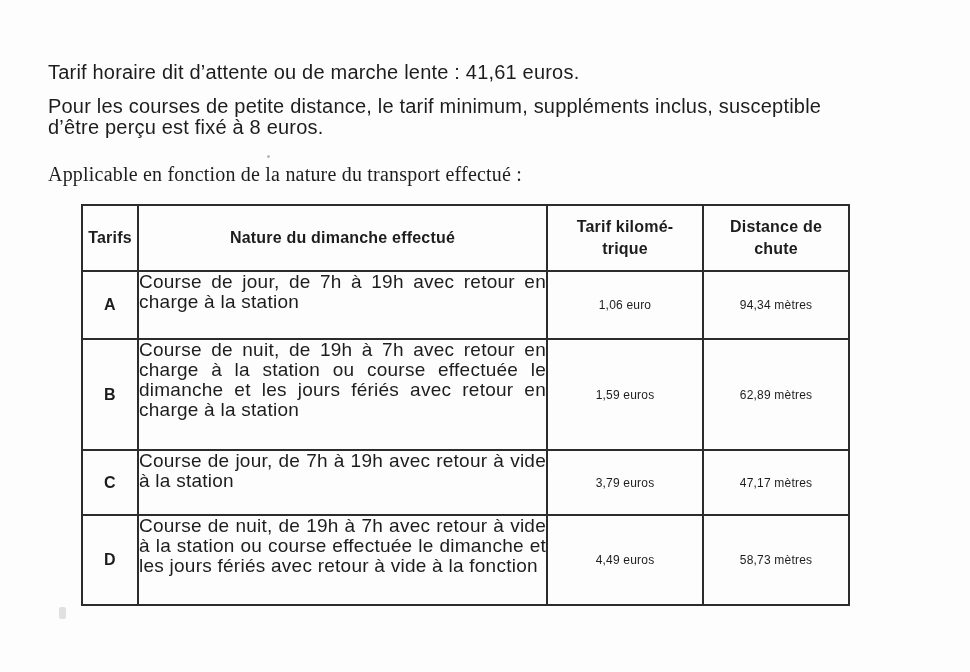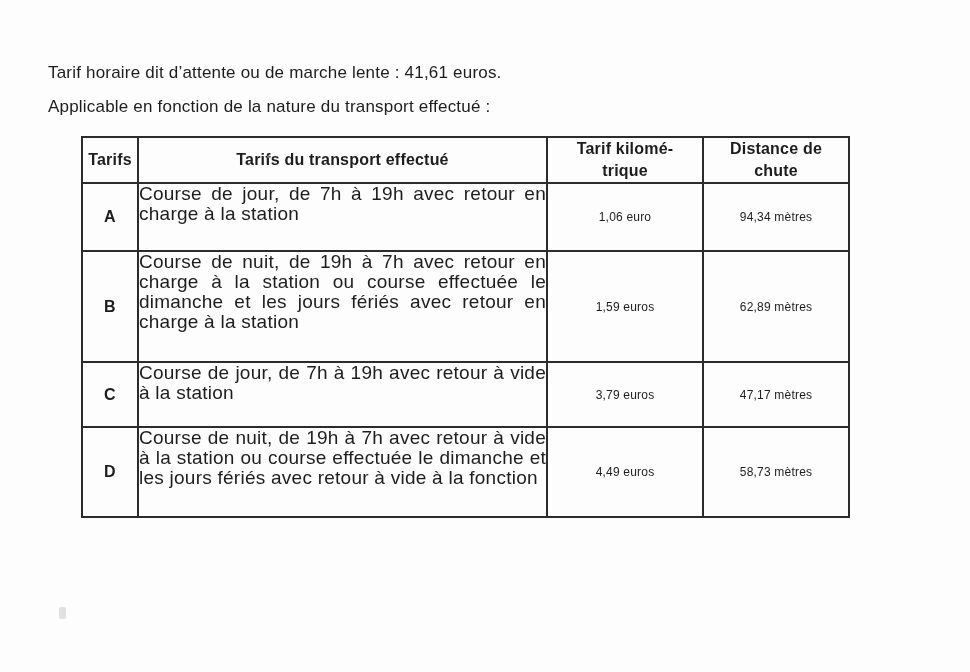--- a/index.html
+++ b/index.html
@@ -19,44 +19,44 @@
     width: 970px;
     height: 672px;
   }
   .content {
     position: absolute;
     left: 48px;
     top: 62px;
     width: 890px;
   }
   .para {
-    font-size: 17px;
+    font-size: 20px;
     letter-spacing: 0.2px;
     line-height: 21px;
   }
   .p1 { margin: 0 0 13px 0; }
   .p2 { margin: 0 0 26px 0; max-width: 820px; }
   .p3 { margin: 0 0 27px 0; }
-  .p4 { margin: 0 0 19px 0; }
+  .p4 { margin: 0 0 19px 0; font-family: Liberation Serif, serif; }
 
   table.tarifs {
     border-collapse: collapse;
     table-layout: fixed;
     width: 767px;
     margin-left: 33px;
   }
   table.tarifs col.c0 { width: 56px; }
   table.tarifs col.c1 { width: 409px; }
   table.tarifs col.c2 { width: 156px; }
   table.tarifs col.c3 { width: 146px; }
   table.tarifs th, table.tarifs td {
     border: 2px solid #2c2c2c;
     padding: 0;
   }
-  tr.r-h { height: 46px; }
+  tr.r-h { height: 66px; }
   tr.r-a { height: 68px; }
   tr.r-b { height: 111px; }
   tr.r-c { height: 65px; }
   tr.r-d { height: 90px; }
   th.hdr {
     font-size: 16px;
     font-weight: bold;
     text-align: center;
     vertical-align: middle;
     line-height: 22px;
@@ -108,33 +108,34 @@
     opacity: 0.7;
   }
 </style>
 </head>
 <body>
 
 <div class="page">
   <div class="content">
 
     <p class="para p1">Tarif horaire dit d’attente ou de marche lente : 41,61 euros.</p>
+    <p class="para p2">Pour les courses de petite distance, le tarif minimum, suppléments inclus, susceptible d’être perçu est fixé à 8 euros.</p>
     <p class="para p4">Applicable en fonction de la nature du transport effectué :</p>
 
     <table class="tarifs">
       <colgroup>
         <col class="c0">
           <col class="c1">
           <col class="c2">
           <col class="c3">
       </colgroup>
       <thead>
         <tr class="r-h">
           <th class="hdr">Tarifs</th>
-          <th class="hdr">Tarifs du transport effectué</th>
+          <th class="hdr">Nature du dimanche effectué</th>
           <th class="hdr">Tarif kilomé-
 trique</th>
           <th class="hdr">Distance de
 chute</th>
         </tr>
       </thead>
       <tbody>
         <tr class="r-a">
           <td class="tarif-letter">A</td>
           <td class="nature">Course de jour, de 7h à 19h avec retour en charge à la station</td>

